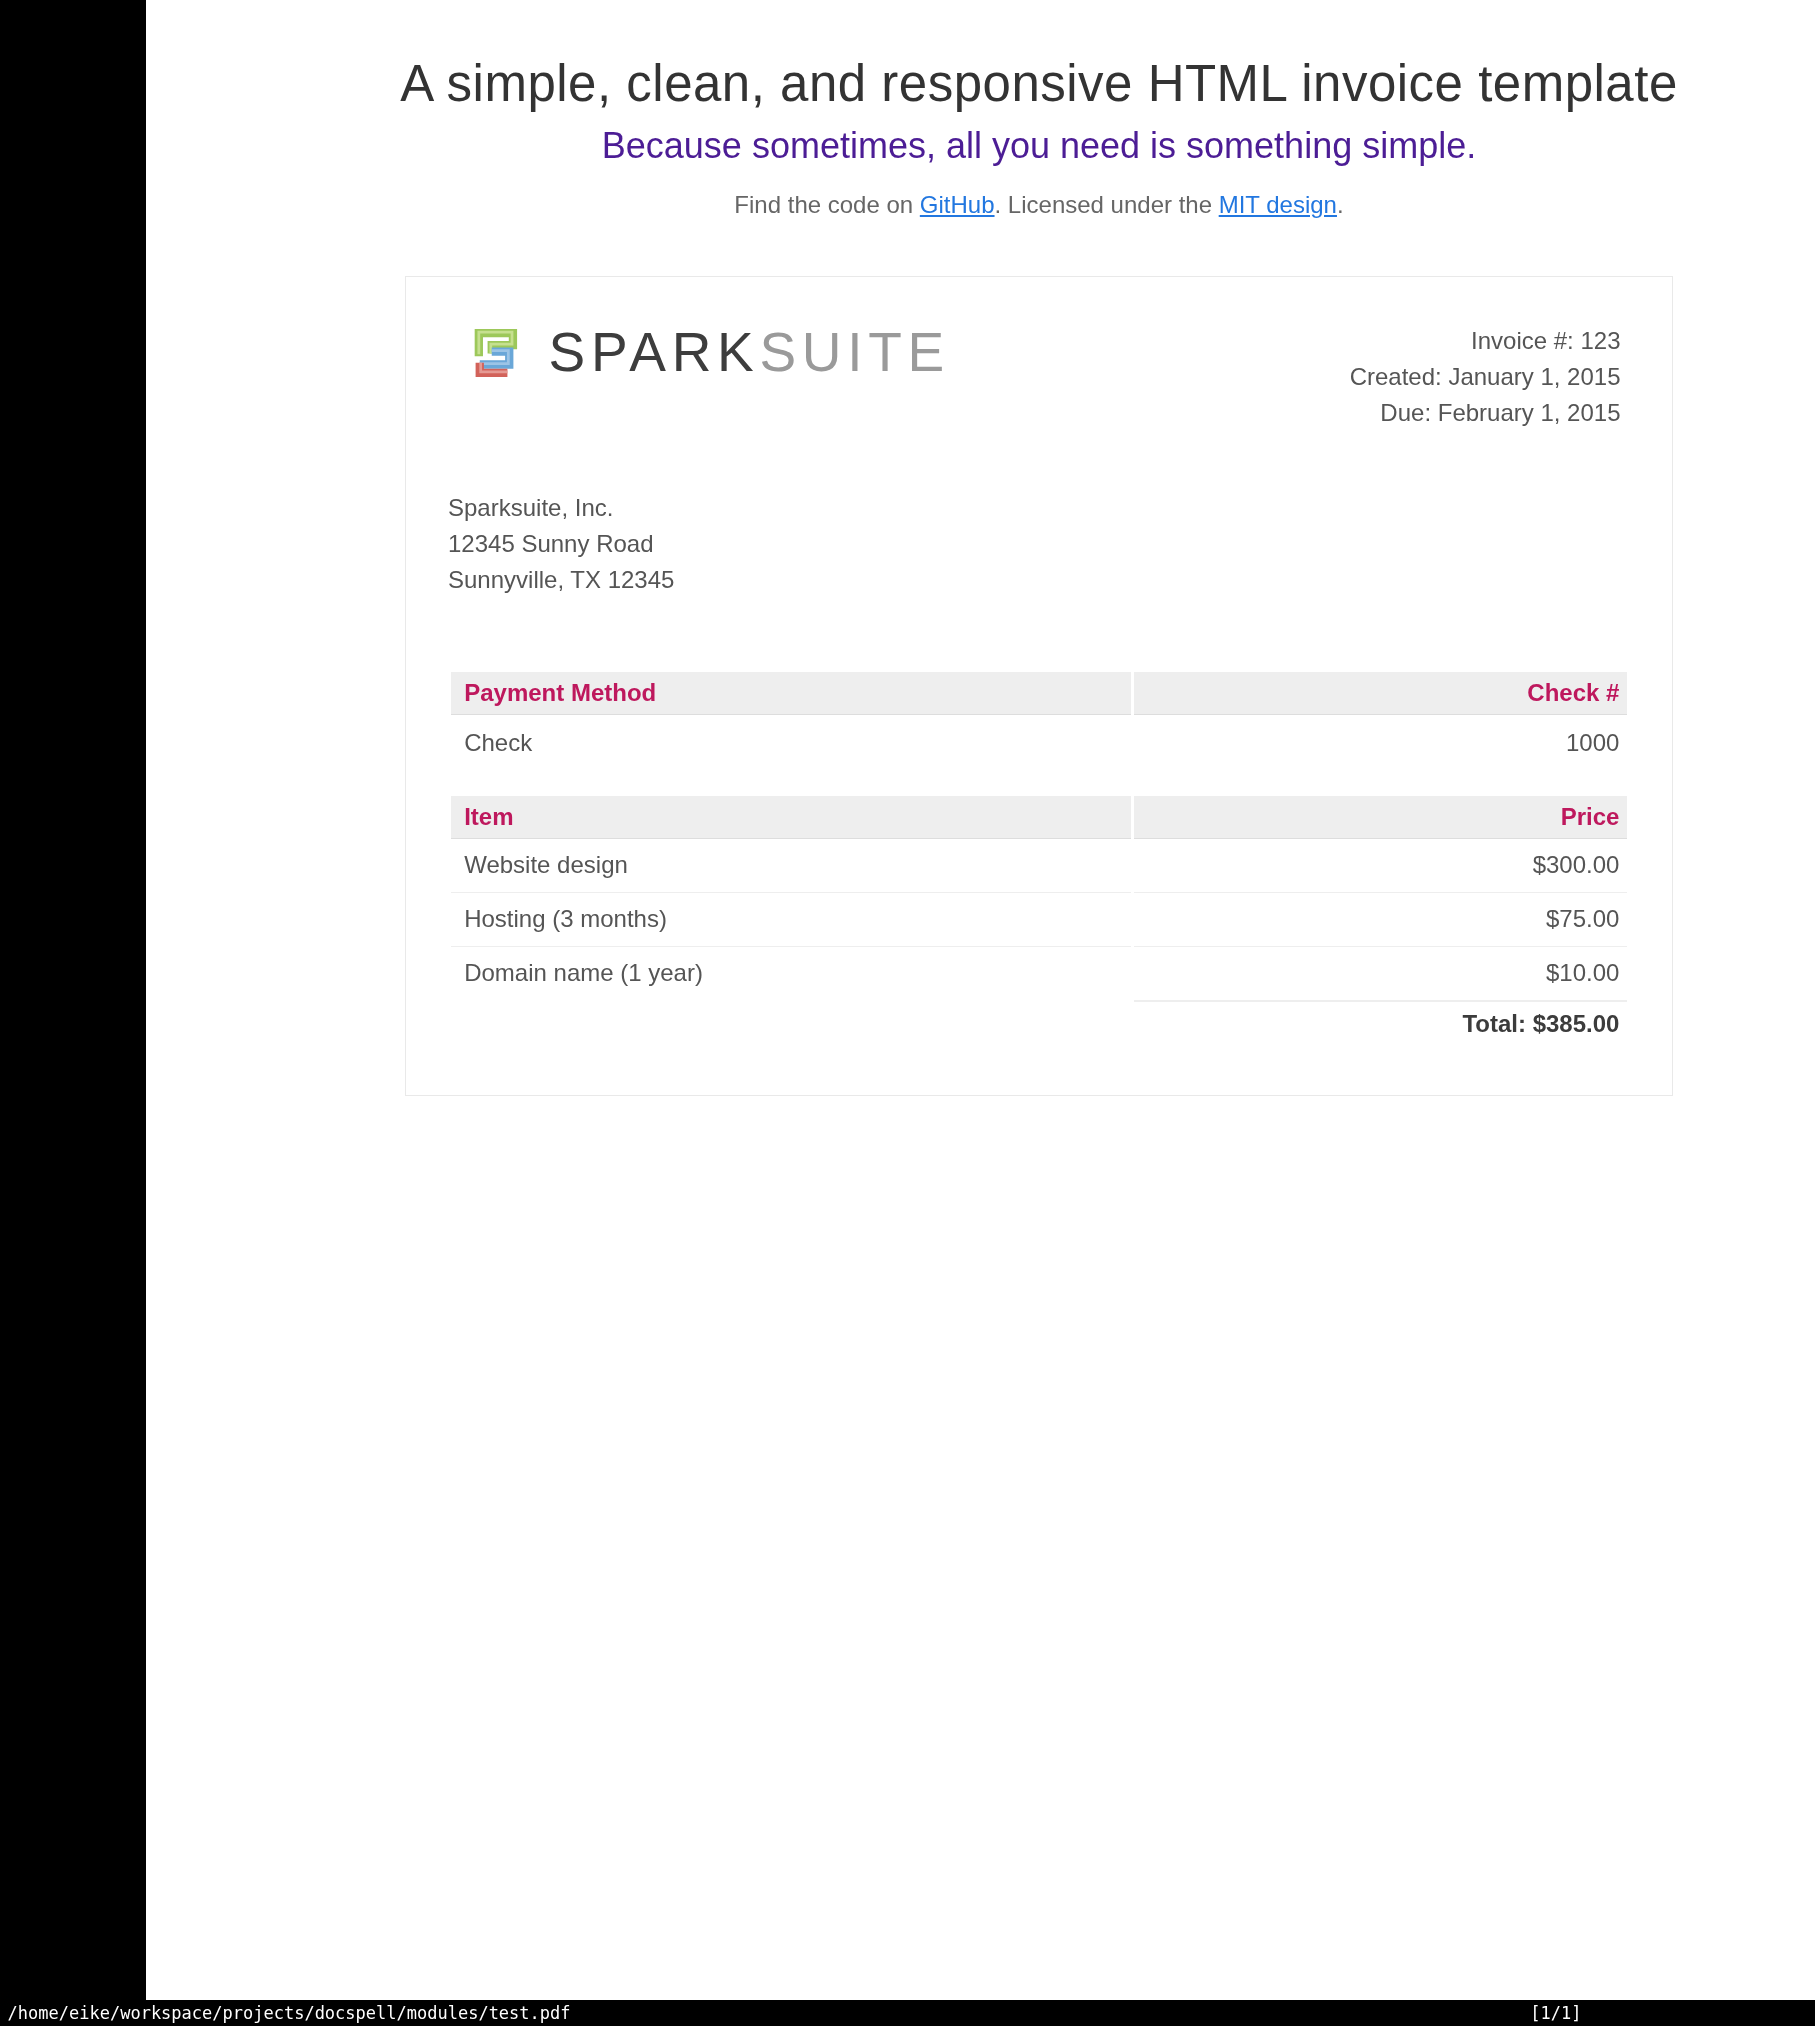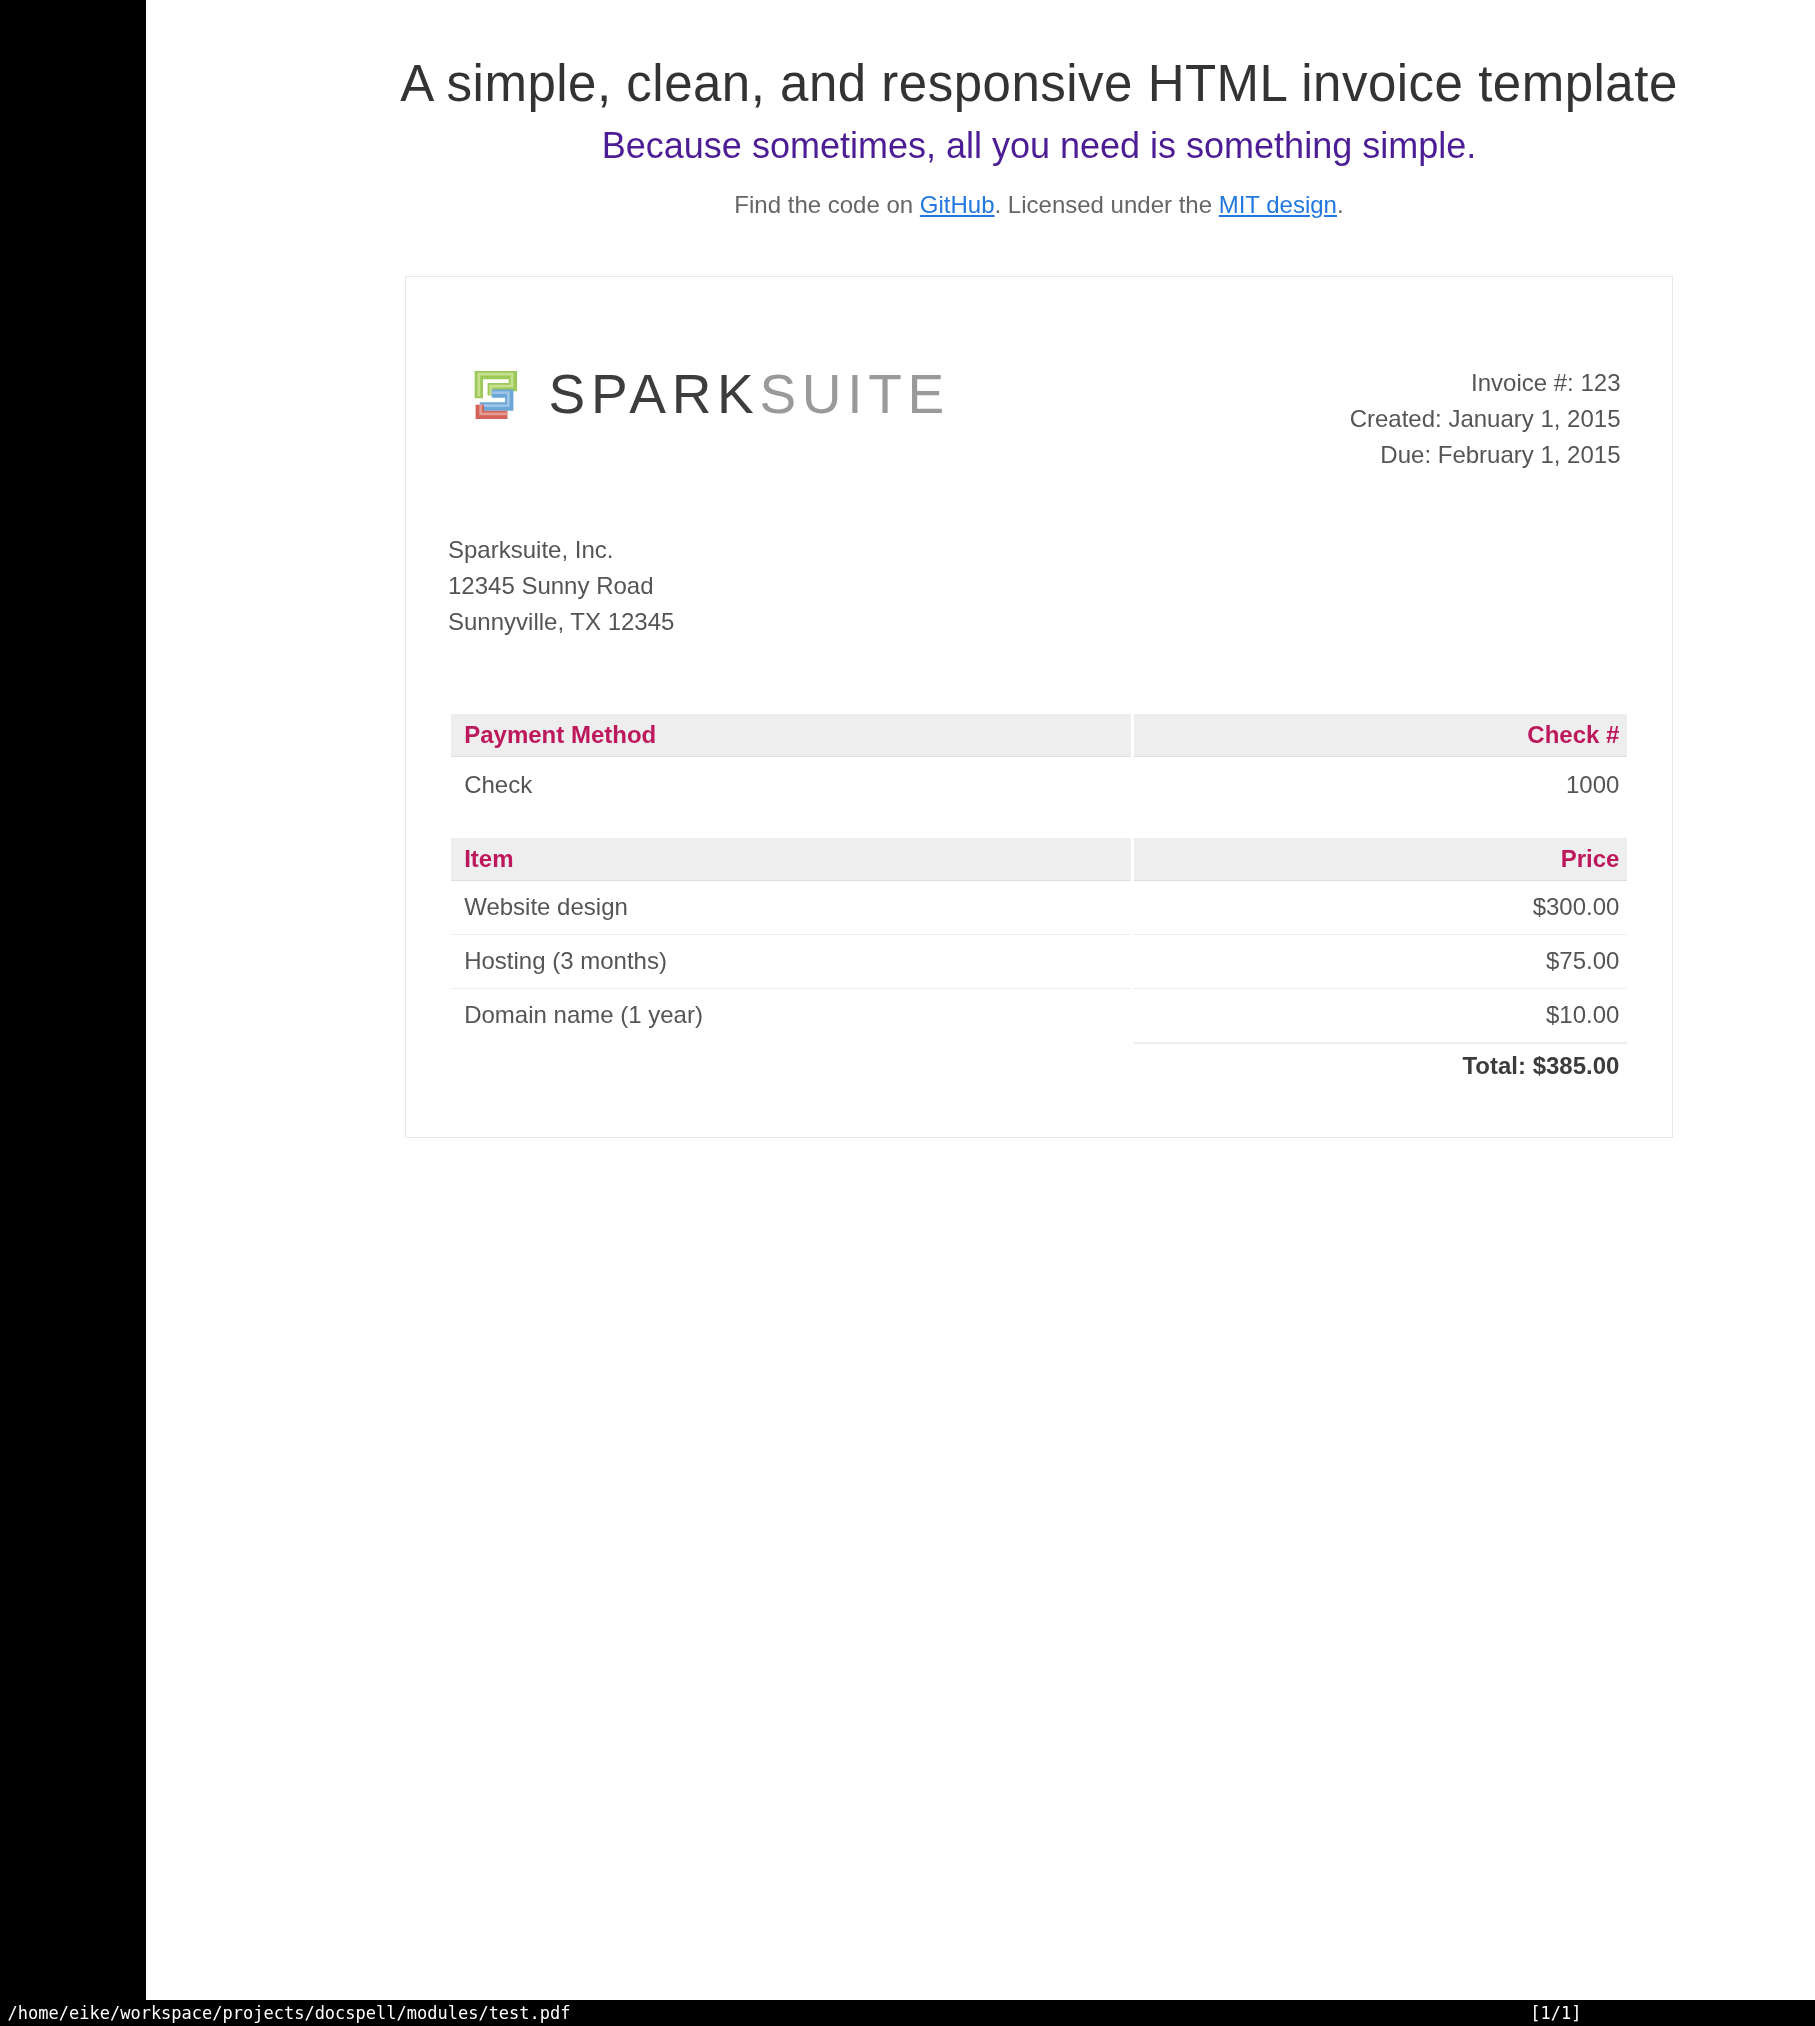--- a/index.html
+++ b/index.html
@@ -47,21 +47,21 @@
     color:#2277e0;
     text-decoration:underline;
     cursor:pointer;
   }
 
   
   .invoice-box {
     width:1268px;
     margin:57px auto 0 auto;
     border:0.9px solid #e9e9e9;
-    padding:88px 42px 57px 42px;
+    padding:46px 42px 57px 42px;
     color:#555555;
     font-size:24px;
     line-height:36px;
   }
 
   .row { display:flex; justify-content:space-between; }
 
   .top-row { align-items:flex-start; }
   .logo { display:flex; align-items:center; padding-left:17px; }
   .logo svg { display:block; }

